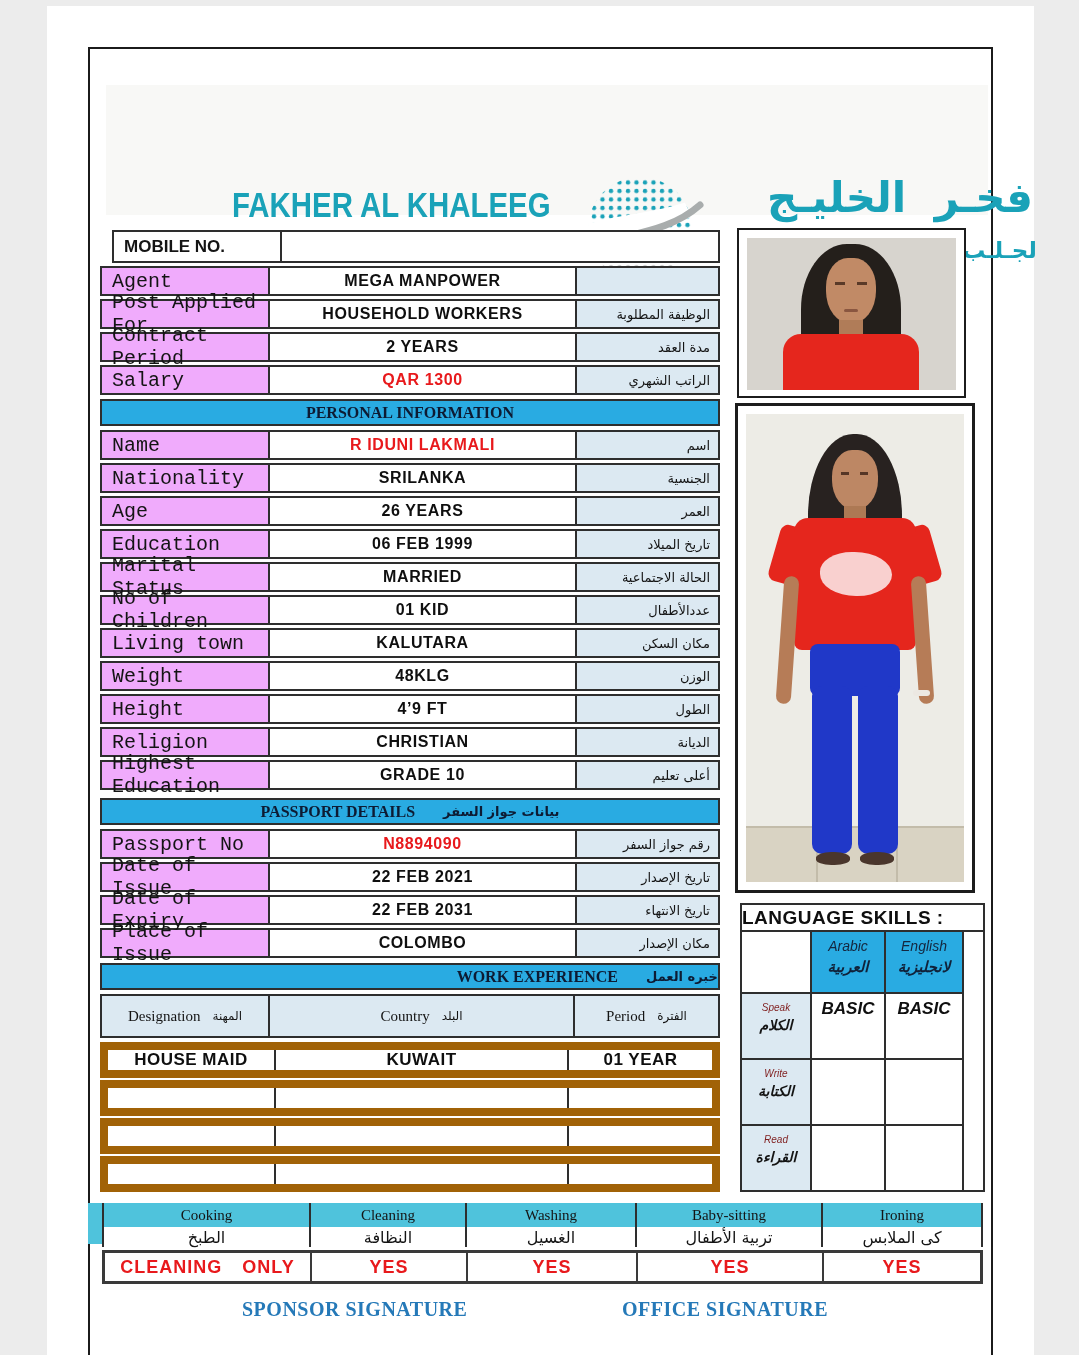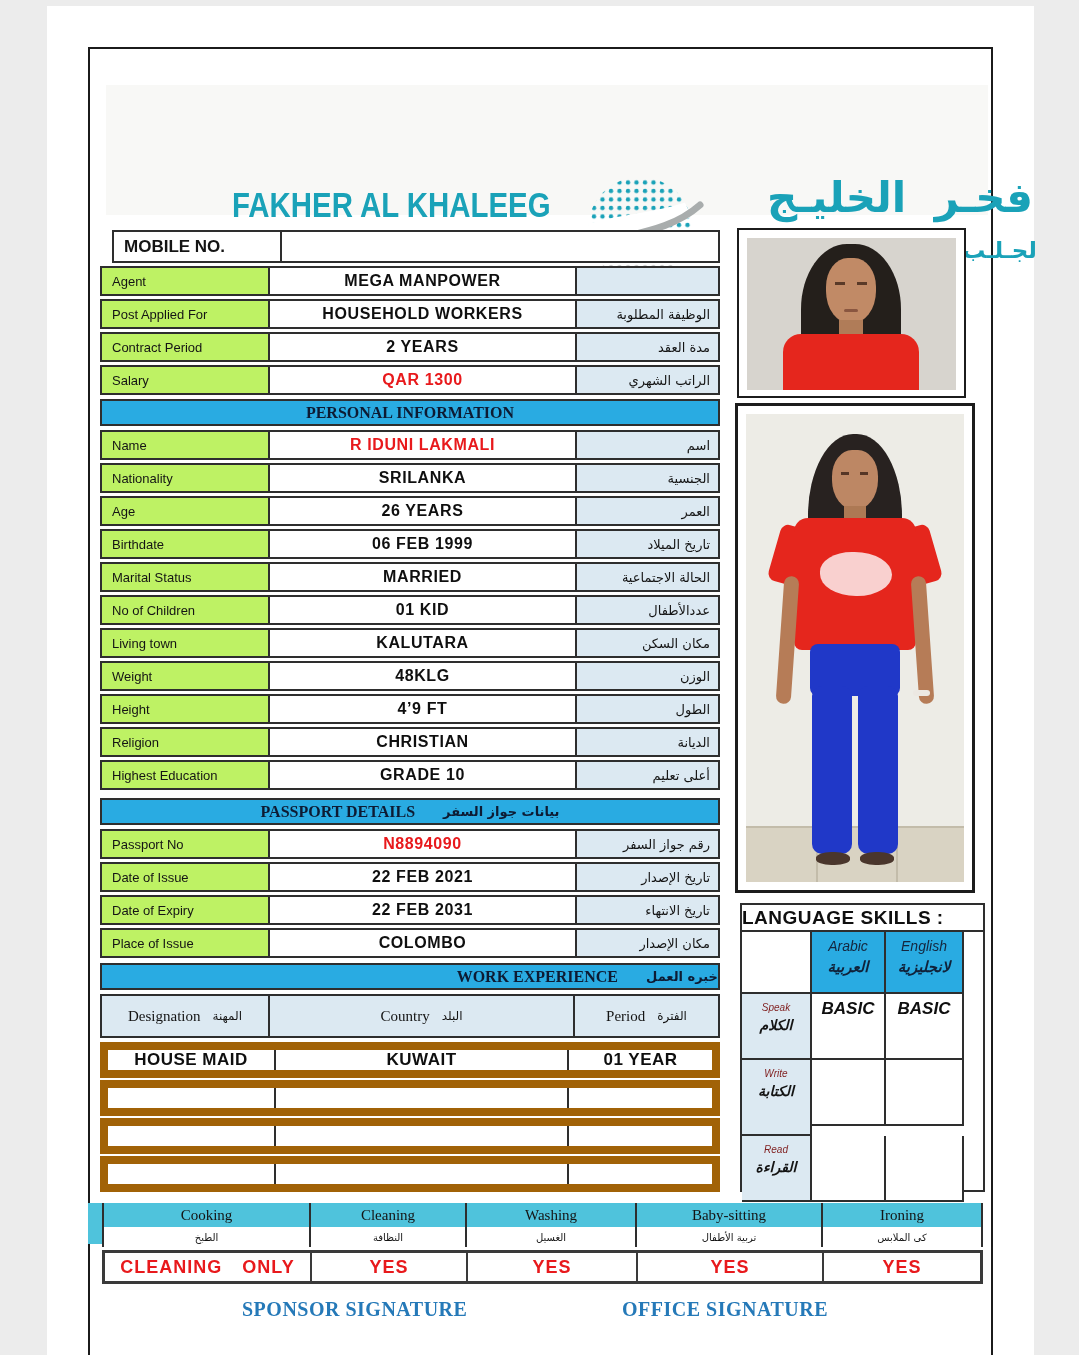--- a/index.html
+++ b/index.html
@@ -21,22 +21,22 @@
                letter-spacing:1px; transform:scaleX(.9); transform-origin:left top; white-space:nowrap; }
   .globe { position:absolute; left:468px; top:86px; }
   .brand-ar { position:absolute; left:600px; top:88px; width:388px; text-align:center; color:#1aa2b8;
               font-family:"DejaVu Sans", sans-serif; font-weight:bold; font-size:42px; word-spacing:14px; white-space:nowrap;}
   .brand-ar-sub { position:absolute; left:600px; top:152px; width:388px; text-align:center; color:#1aa2b8;
               font-family:"DejaVu Sans", sans-serif; font-weight:bold; font-size:23px; word-spacing:8px; white-space:nowrap;}
 
   
   .tbl { position:absolute; width:620px; }
   .row { display:flex; height:30px; margin-bottom:3px; border:2px solid #2e2e2e; background:#fff; }
-  .row .lbl { width:168px; background:#bef264; border-right:2px solid #2e2e2e;
-              font-family:Liberation Sans, sans-serif; font-size:13px; color:#141414;
+  .row .lbl { width:168px; background:#f0abfc; border-right:2px solid #2e2e2e;
+              font-family:Liberation Mono, monospace; font-size:20px; color:#141414;
               display:flex; align-items:center; padding-left:10px; }
   .row .val { flex:1; display:flex; align-items:center; justify-content:center;
               font-weight:bold; font-size:16px; color:#0f0f0f; letter-spacing:.6px; }
   .row .ara { width:143px; background:#dce9f2; border-left:2px solid #2e2e2e;
               display:flex; align-items:center; justify-content:flex-end; padding-right:8px;
               font-family:"DejaVu Sans", sans-serif; font-size:13px; color:#141414; }
   .red { color:#e8191c !important; }
   .mobile { height:33px; }
   .mobile .lbl { background:#fff; font-family:"Liberation Sans", sans-serif; font-weight:bold; font-size:17px; }
 
@@ -88,21 +88,21 @@
 
   
   .skills-stub { position:absolute; left:88px; top:1203px; width:14px; height:41px; background:#4fc3dc; }
   .skills { position:absolute; left:102px; top:1203px; width:881px; }
   .sk-heads { display:flex; }
   .sk-col { border-right:2px solid #2e2e2e; }
   .sk-col:first-child { border-left:2px solid #2e2e2e; }
   .sk-en { height:24px; background:#4fc3dc; display:flex; align-items:center; justify-content:center;
            font-family:"Liberation Serif", serif; font-size:15px; color:#141414; }
   .sk-ar { height:20px; background:#fff; display:flex; align-items:center; justify-content:center;
-           font-family:"DejaVu Sans", sans-serif; font-size:10px; color:#141414; }
+           font-family:"DejaVu Sans", sans-serif; font-size:16px; color:#141414; }
   .sk-vals { display:flex; height:34px; margin-top:3px; border:3px solid #3a3a3a; background:#fff; }
   .sk-vcell { display:flex; align-items:center; justify-content:center; border-right:2px solid #3a3a3a;
               font-weight:bold; font-size:18px; letter-spacing:1px; color:#e8191c; }
   .sk-vcell:last-child { border-right:none; }
   .wide-space { word-spacing:14px; }
   .w0{width:209px;} .w1{width:156px;} .w2{width:170px;} .w3{width:186px;} .w4{width:160px;}
   .vw0{width:207px;} .vw1{width:156px;} .vw2{width:170px;} .vw3{width:186px;} .vw4{flex:1;}
 
   
   .sig { position:absolute; top:1298px; font-family:"Liberation Serif", serif; font-weight:bold;
@@ -184,21 +184,21 @@
       <div class="lbl">Nationality</div>
       <div class="val">SRILANKA</div>
       <div class="ara">الجنسية</div>
     </div>
     <div class="row">
       <div class="lbl">Age</div>
       <div class="val">26 YEARS</div>
       <div class="ara">العمر</div>
     </div>
     <div class="row">
-      <div class="lbl">Birthdate</div>
+      <div class="lbl">Education</div>
       <div class="val">06 FEB 1999</div>
       <div class="ara">تاريخ الميلاد</div>
     </div>
     <div class="row">
       <div class="lbl">Marital Status</div>
       <div class="val">MARRIED</div>
       <div class="ara">الحالة الاجتماعية</div>
     </div>
     <div class="row">
       <div class="lbl">No of Children</div>
@@ -353,21 +353,21 @@
       </div>
       <div class="lg-row">
         <div class="lg-cell lg-label" style="height:66px;">
           <span class="en">Speak</span>
           <span class="ar">الكلام</span>
         </div>
         <div class="lg-cell lg-val v1" style="height:66px;">BASIC</div>
         <div class="lg-cell lg-val v2" style="height:66px;">BASIC</div>
       </div>
       <div class="lg-row">
-        <div class="lg-cell lg-label" style="height:76px;">
+        <div class="lg-cell lg-label" style="height:66px;">
           <span class="en">Write</span>
           <span class="ar">الكتابة</span>
         </div>
         <div class="lg-cell lg-val v1" style="height:66px;"></div>
         <div class="lg-cell lg-val v2" style="height:66px;"></div>
       </div>
       <div class="lg-row">
         <div class="lg-cell lg-label" style="height:66px;">
           <span class="en">Read</span>
           <span class="ar">القراءة</span>

